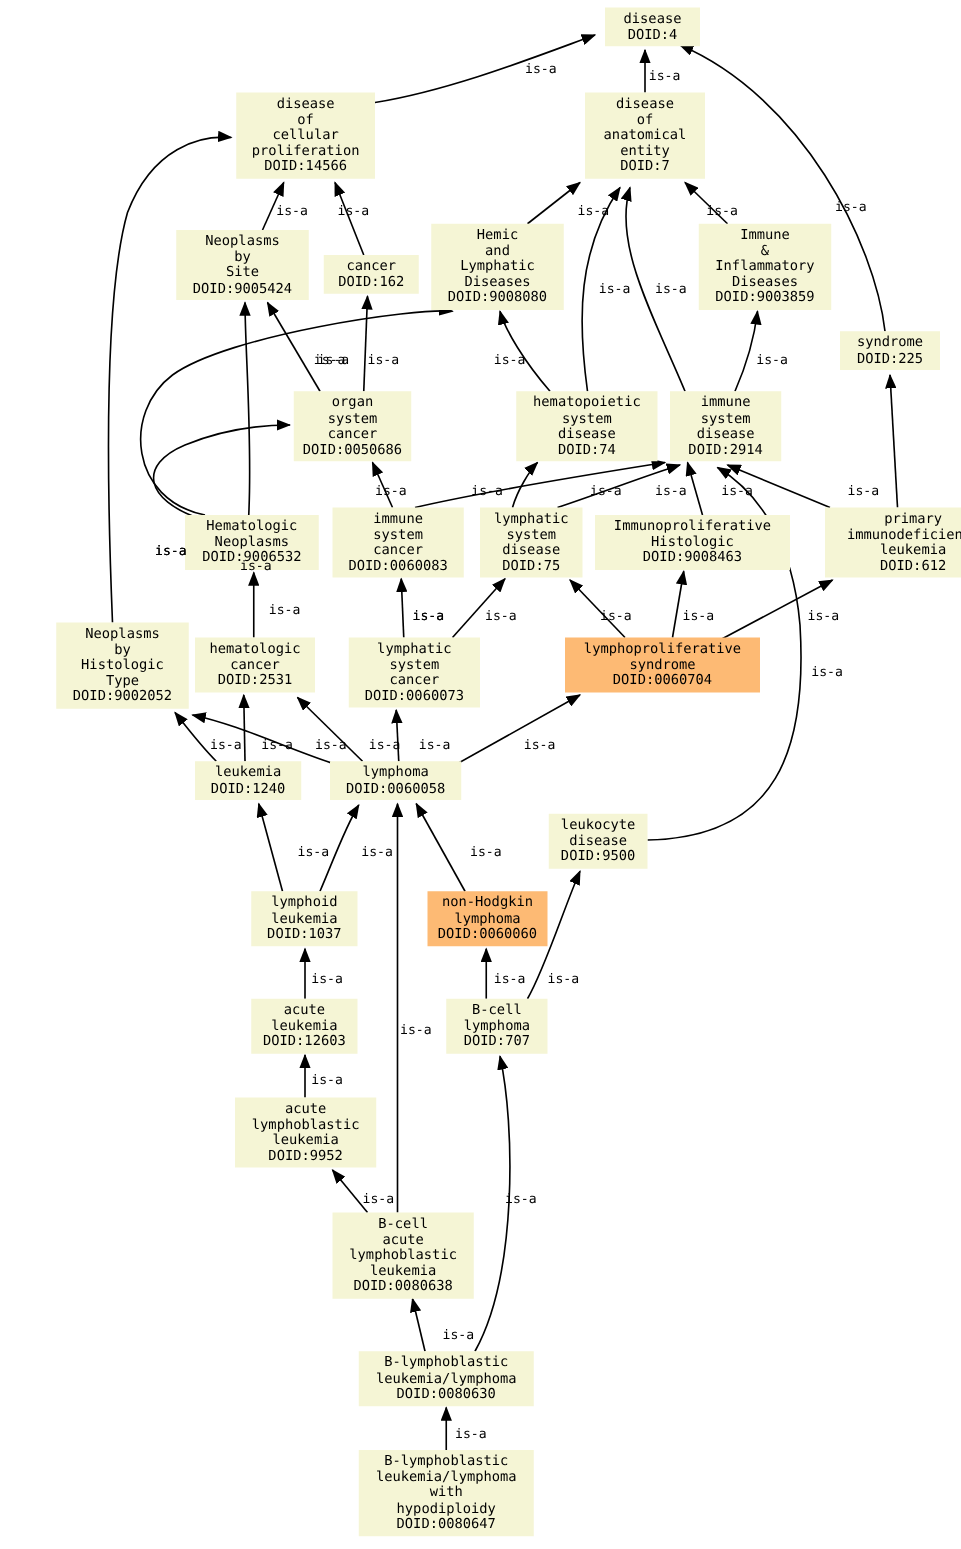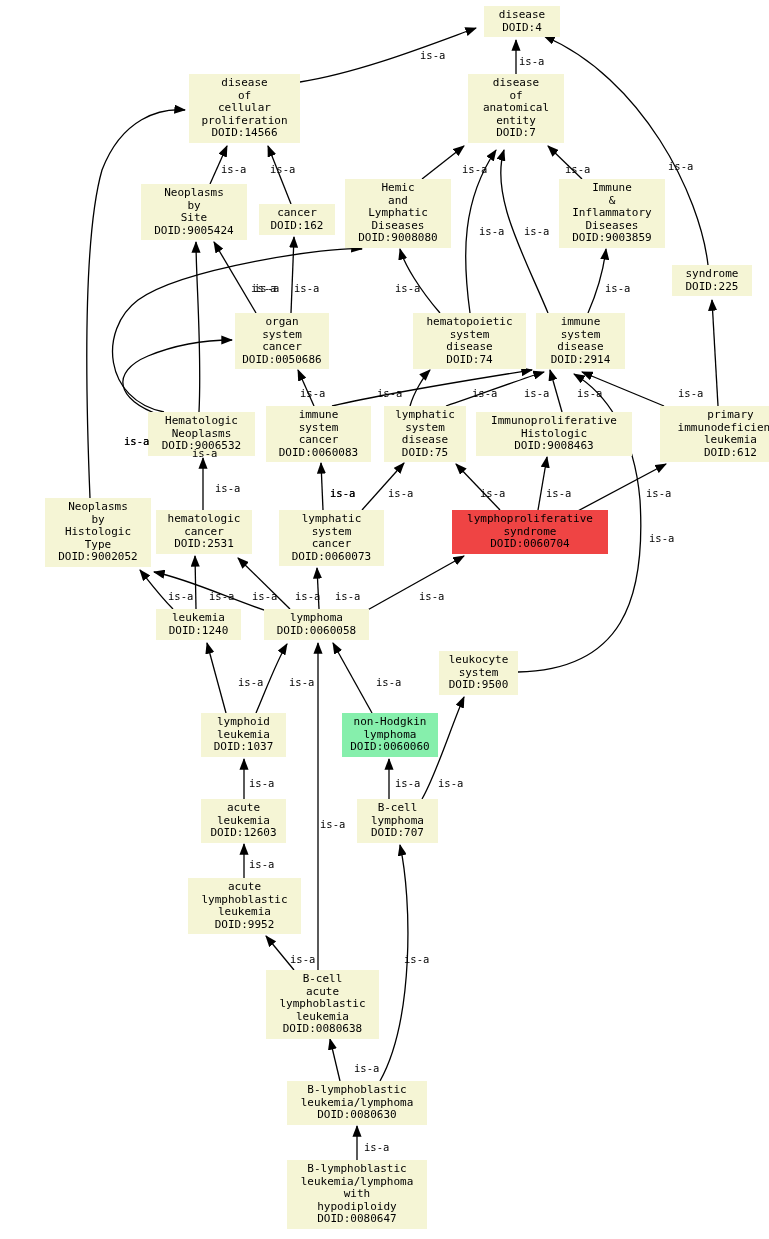--- a/index.html
+++ b/index.html
@@ -231,34 +231,34 @@
 Histologic
 Type
 DOID:9002052</div>
       <div class="node-box" style="left: 124px; top: 510px; width: 96px; min-height: 41px; background: rgb(245, 245, 213); color: rgb(0, 0, 0);">hematologic
 cancer
 DOID:2531</div>
       <div class="node-box" style="left: 247px; top: 510px; width: 105px; min-height: 53px; background: rgb(245, 245, 213); color: rgb(0, 0, 0);">lymphatic
 system
 cancer
 DOID:0060073</div>
-      <div class="node-box" style="left: 420px; top: 510px; width: 156px; min-height: 41px; background: #ef4444; color: rgb(0, 0, 0);">lymphoproliferative
+      <div class="node-box" style="left: 420px; top: 510px; width: 156px; min-height: 41px; background: #fdba74; color: rgb(0, 0, 0);">lymphoproliferative
 syndrome
 DOID:0060704</div>
       <div class="node-box" style="left: 124px; top: 609px; width: 85px; min-height: 28px; background: rgb(245, 245, 213); color: rgb(0, 0, 0);">leukemia
 DOID:1240</div>
       <div class="node-box" style="left: 232px; top: 609px; width: 105px; min-height: 28px; background: rgb(245, 245, 213); color: rgb(0, 0, 0);">lymphoma
 DOID:0060058</div>
       <div class="node-box" style="left: 407px; top: 651px; width: 79px; min-height: 41px; background: rgb(245, 245, 213); color: rgb(0, 0, 0);">leukocyte
-system
+disease
 DOID:9500</div>
       <div class="node-box" style="left: 169px; top: 713px; width: 85px; min-height: 41px; background: rgb(245, 245, 213); color: rgb(0, 0, 0);">lymphoid
 leukemia
 DOID:1037</div>
-      <div class="node-box" style="left: 310px; top: 713px; width: 96px; min-height: 41px; background: #86efac; color: rgb(0, 0, 0);">non-Hodgkin
+      <div class="node-box" style="left: 310px; top: 713px; width: 96px; min-height: 41px; background: #fdba74; color: rgb(0, 0, 0);">non-Hodgkin
 lymphoma
 DOID:0060060</div>
       <div class="node-box" style="left: 169px; top: 799px; width: 85px; min-height: 41px; background: rgb(245, 245, 213); color: rgb(0, 0, 0);">acute
 leukemia
 DOID:12603</div>
       <div class="node-box" style="left: 325px; top: 799px; width: 81px; min-height: 41px; background: rgb(245, 245, 213); color: rgb(0, 0, 0);">B-cell
 lymphoma
 DOID:707</div>
       <div class="node-box" style="left: 156px; top: 878px; width: 113px; min-height: 53px; background: rgb(245, 245, 213); color: rgb(0, 0, 0);">acute
 lymphoblastic

